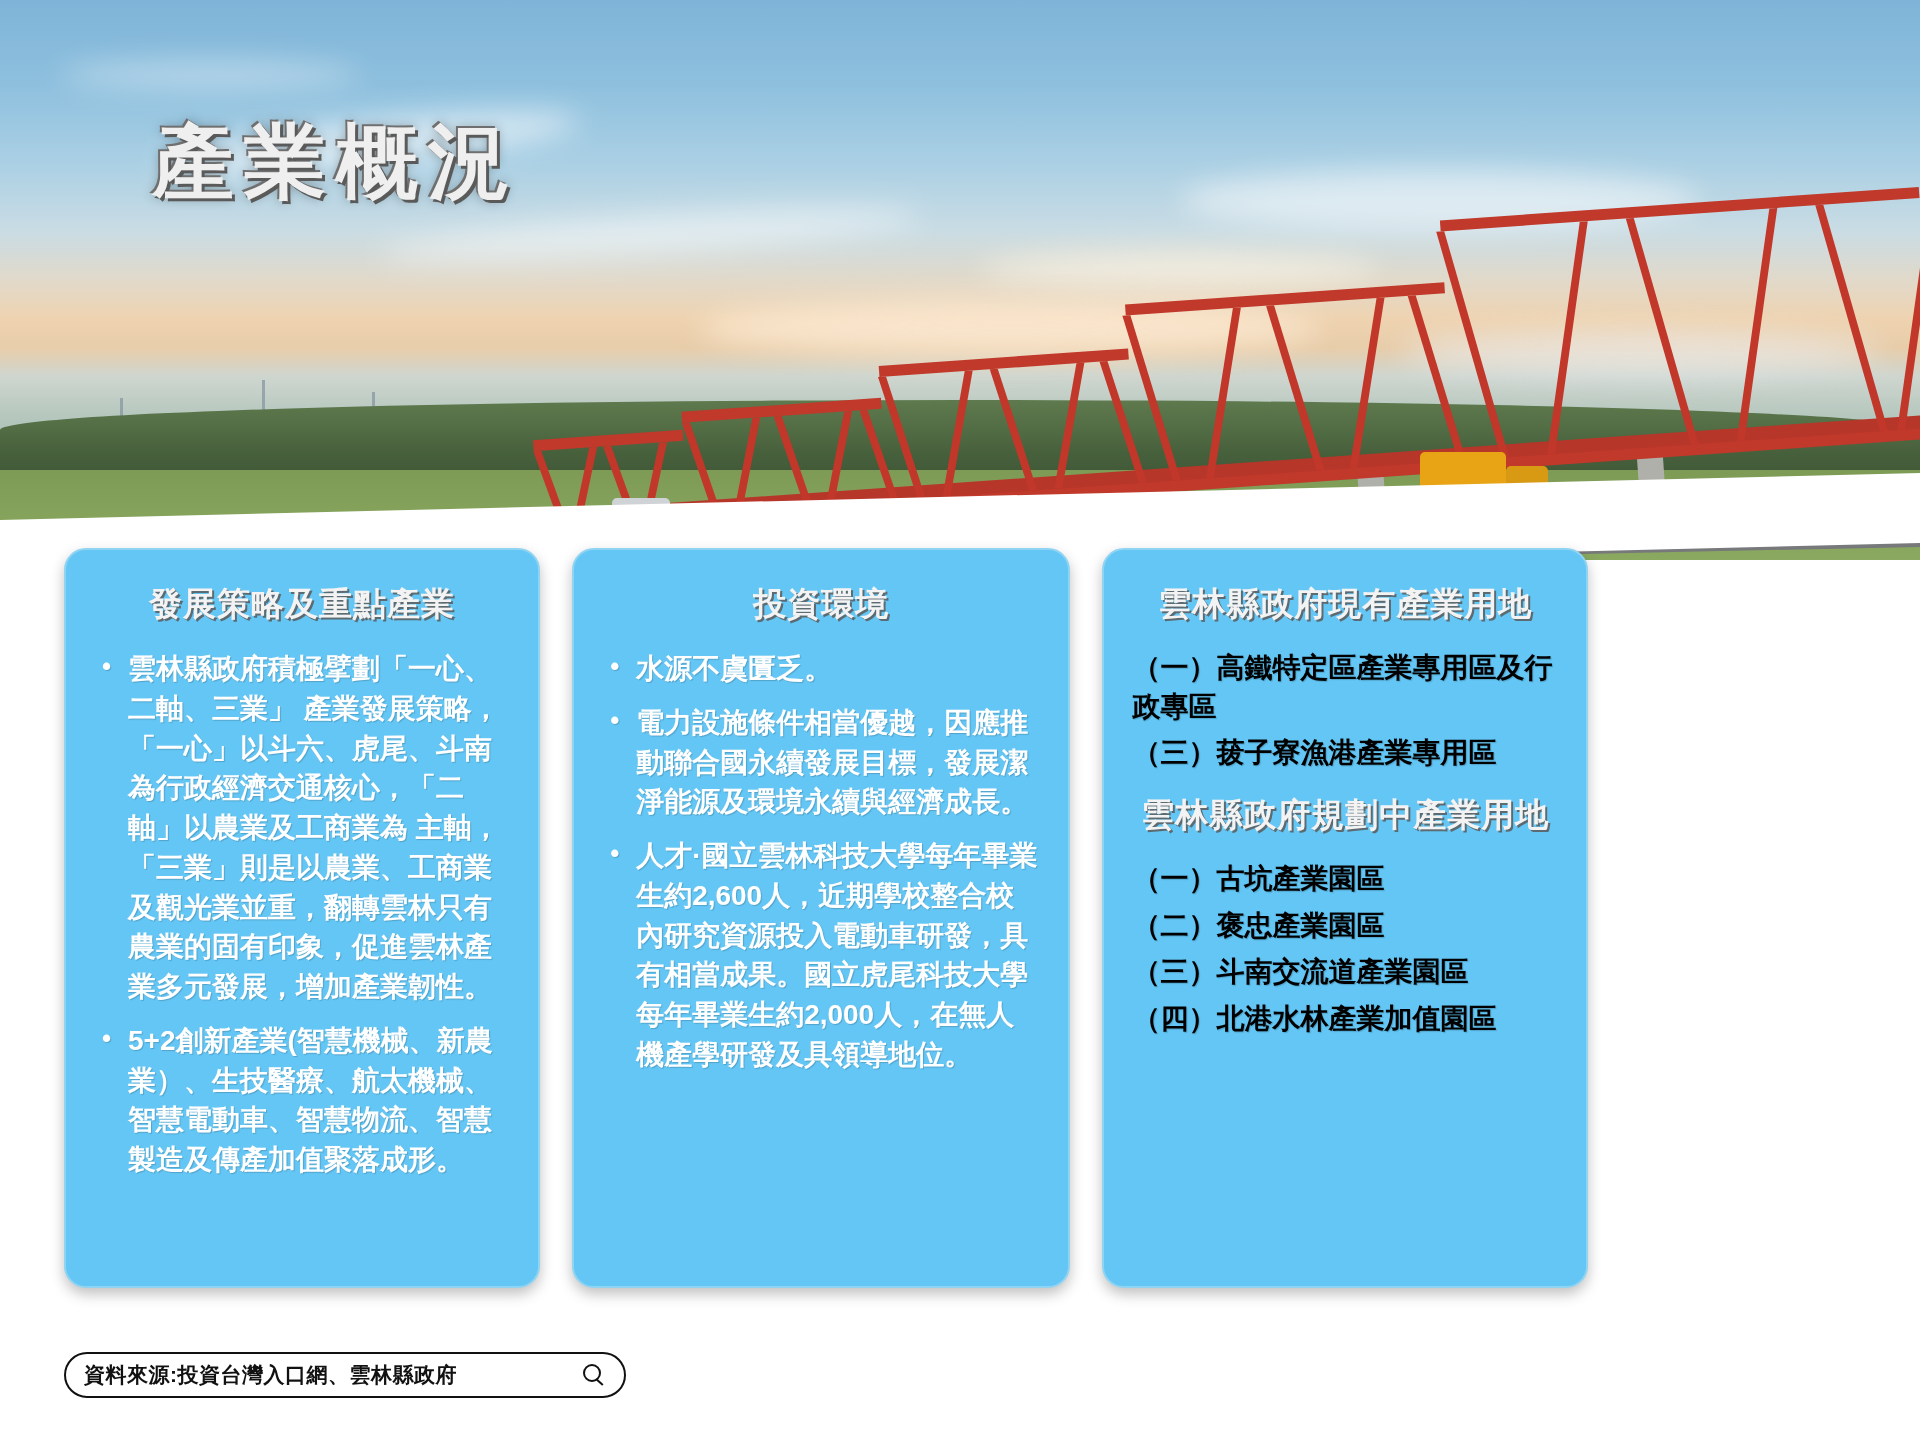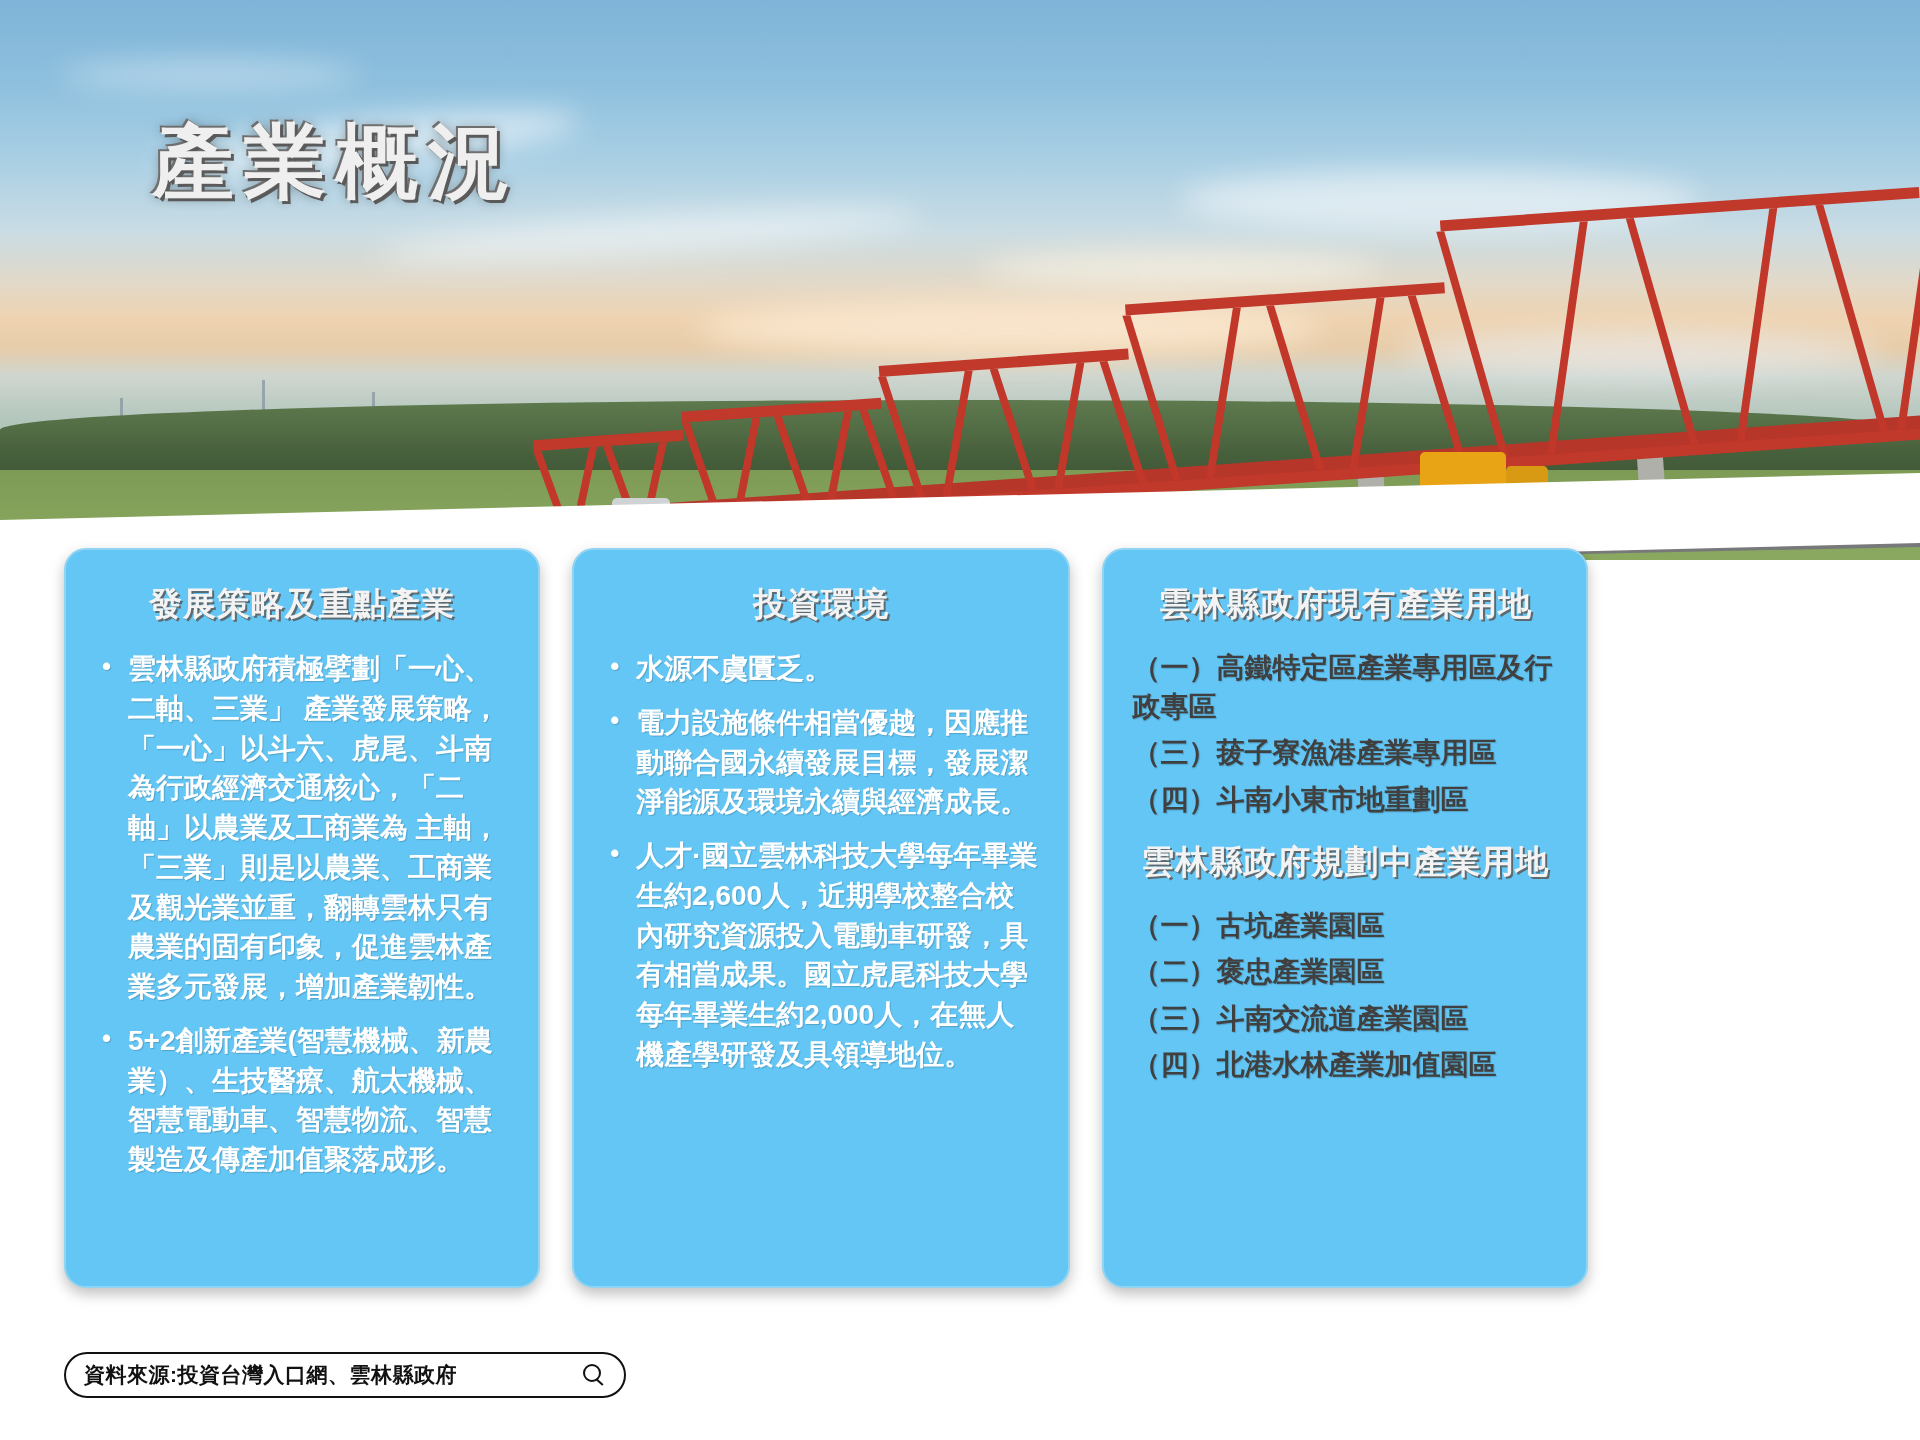--- a/index.html
+++ b/index.html
@@ -202,21 +202,21 @@
     content: "•";
     position: absolute;
     left: -26px;
     top: -1px;
     font-size: 26px;
   }
   .plain-list p {
     font-size: 28px;
     line-height: 1.38;
     font-weight: bold;
-    color: #404040;
+    color: #000000;
     margin: 0 0 8px 0;
     text-shadow: 1px 1px 1px rgba(0,0,0,.18);
   }
 
   
   .source-pill {
     position: absolute;
     left: 64px; top: 1352px;
     width: 562px; height: 46px;
     border: 2px solid #111;
@@ -362,21 +362,20 @@
       <li>電力設施條件相當優越，因應推動聯合國永續發展目標，發展潔淨能源及環境永續與經濟成長。</li>
       <li>人才·國立雲林科技大學每年畢業生約2,600人，近期學校整合校內研究資源投入電動車研發，具有相當成果。國立虎尾科技大學每年畢業生約2,000人，在無人機產學研發及具領導地位。</li>
     </ul>
   </div>
 
   <div class="card c-right">
     <div class="card-title">雲林縣政府現有產業用地</div>
     <div class="plain-list">
       <p>（一）高鐵特定區產業專用區及行政專區</p>
       <p>（三）菝子寮漁港產業專用區</p>
-      <p>（四）斗南小東市地重劃區</p>
     </div>
 
     <div class="card-title second">雲林縣政府規劃中產業用地</div>
     <div class="plain-list">
       <p>（一）古坑產業園區</p>
       <p>（二）褒忠產業園區</p>
       <p>（三）斗南交流道產業園區</p>
       <p>（四）北港水林產業加值園區</p>
     </div>
   </div>

